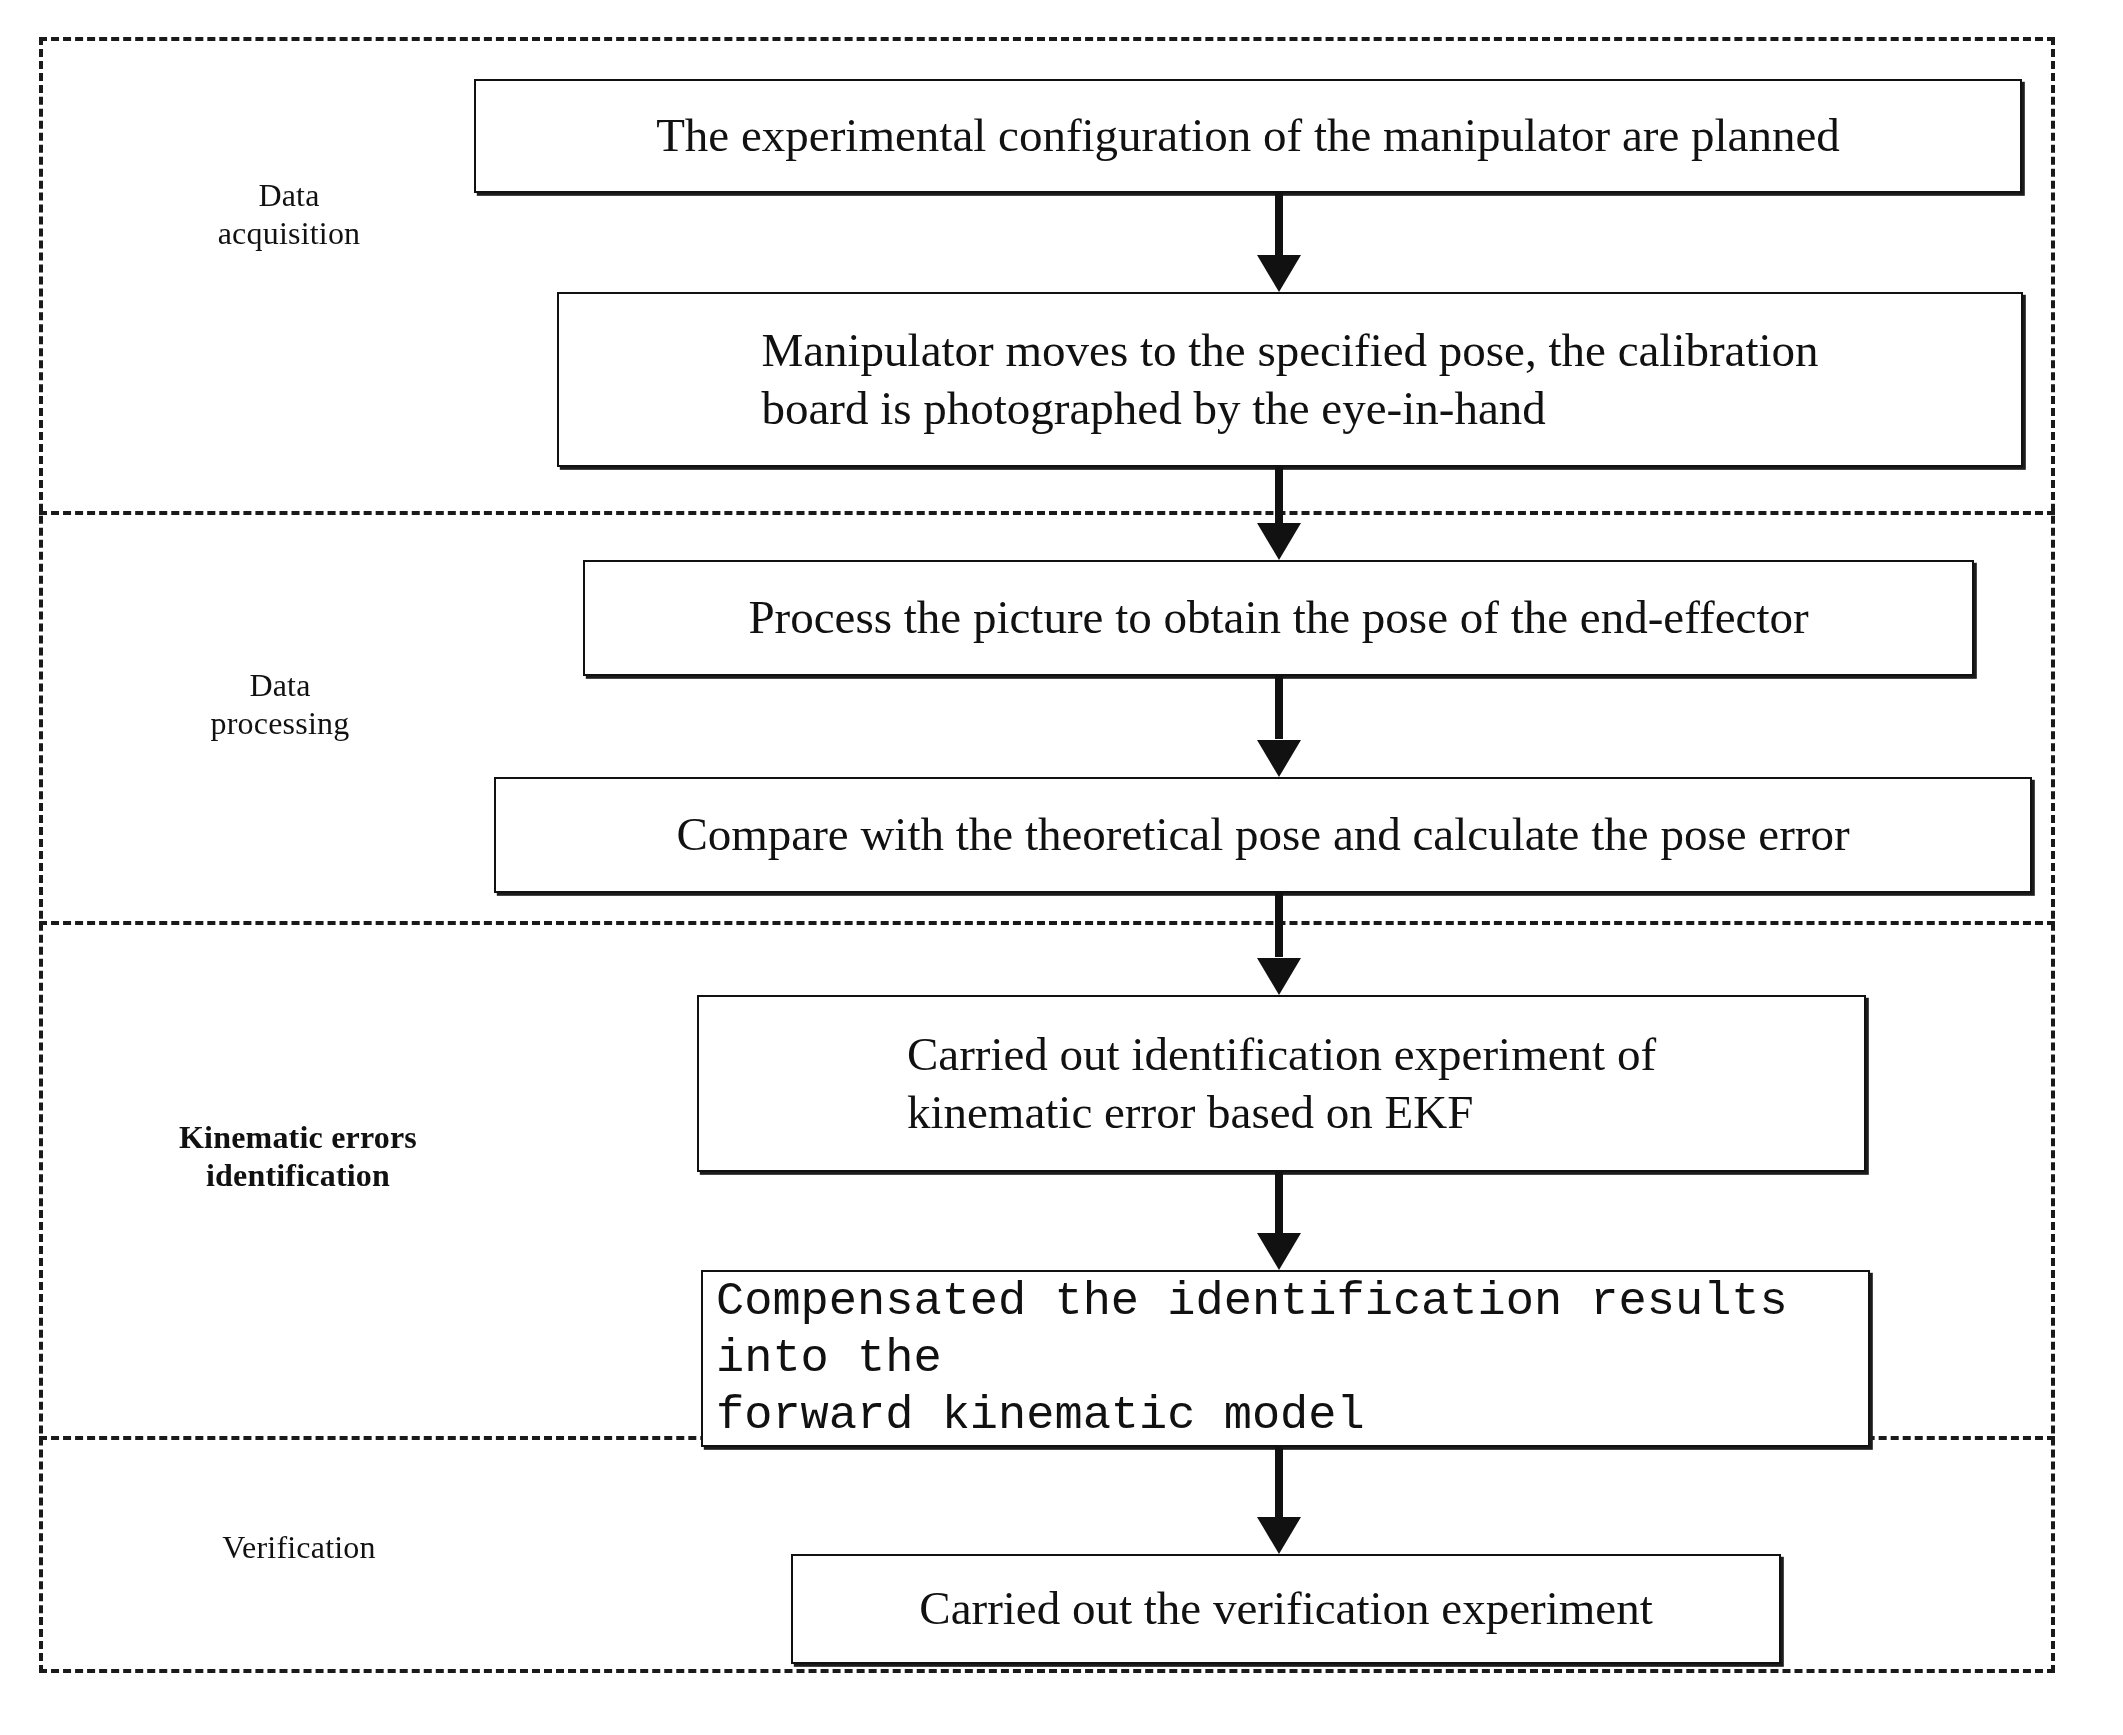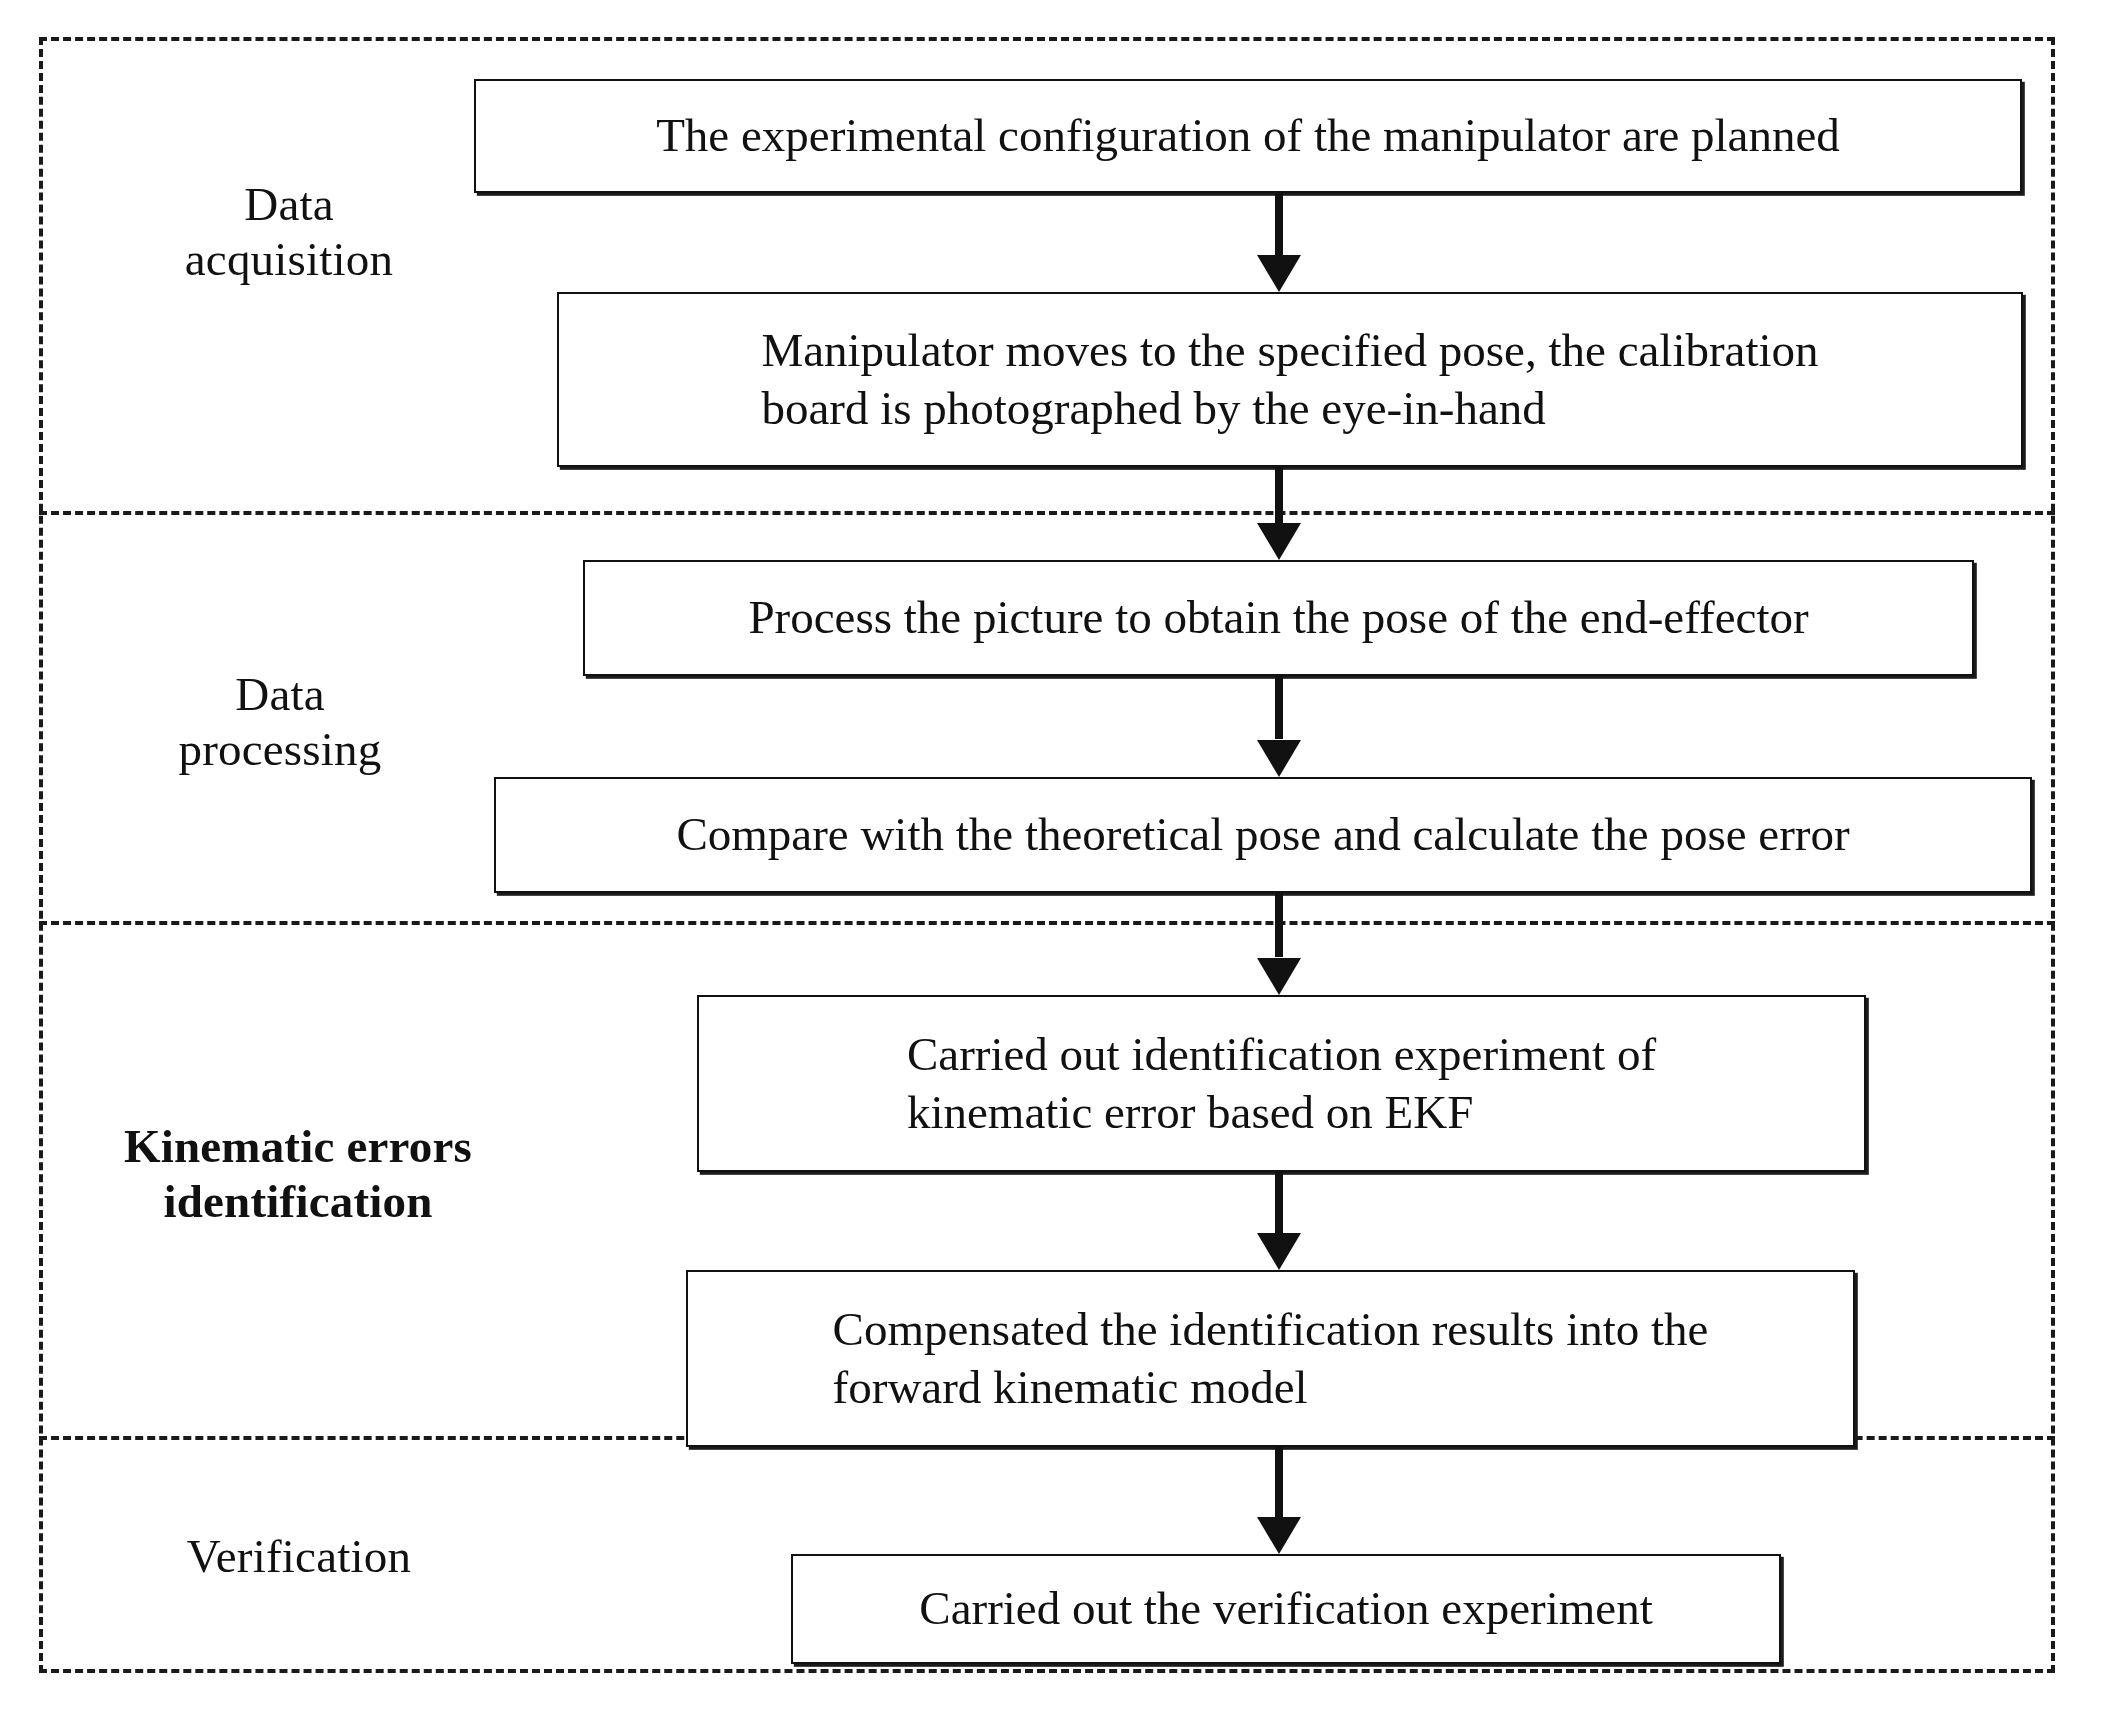--- a/index.html
+++ b/index.html
@@ -37,21 +37,21 @@
     height: 0;
     border-top: 4.7px dashed #1a1a1a;
     box-sizing: border-box;
   }
 
   
   .lane-label {
     position: absolute;
     text-align: center;
     line-height: 1.18;
-    font-size: 47px;
+    font-size: 32px;
     color: #111111;
     white-space: pre-line;
     letter-spacing: 0.2px;
   }
 
   
   .proc-box {
     position: absolute;
     box-sizing: border-box;
     background: #ffffff;
@@ -157,21 +157,21 @@
   <div class="proc-box" style="left:697px; top:995px; width:1169px; height:177px;">
     <div class="proc-text">Carried out identification experiment of
 kinematic error based on EKF</div>
   </div>
 
   <div class="connector" style="left:1279px; top:1172px; height:98px;">
     <div class="shaft" style="height:61px;"></div>
     <div class="head"></div>
   </div>
 
-  <div class="proc-box" style="left:686px; top:1270px; width:1169px; height:177px;">
+  <div class="proc-box" style="left:701px; top:1270px; width:1169px; height:177px;font-family:Liberation Mono, monospace;">
     <div class="proc-text">Compensated the identification results into the
 forward kinematic model</div>
   </div>
 
   <div class="connector" style="left:1279px; top:1447px; height:107px;">
     <div class="shaft" style="height:70px;"></div>
     <div class="head"></div>
   </div>
 
   <div class="proc-box" style="left:791px; top:1554px; width:990px; height:110px;">

